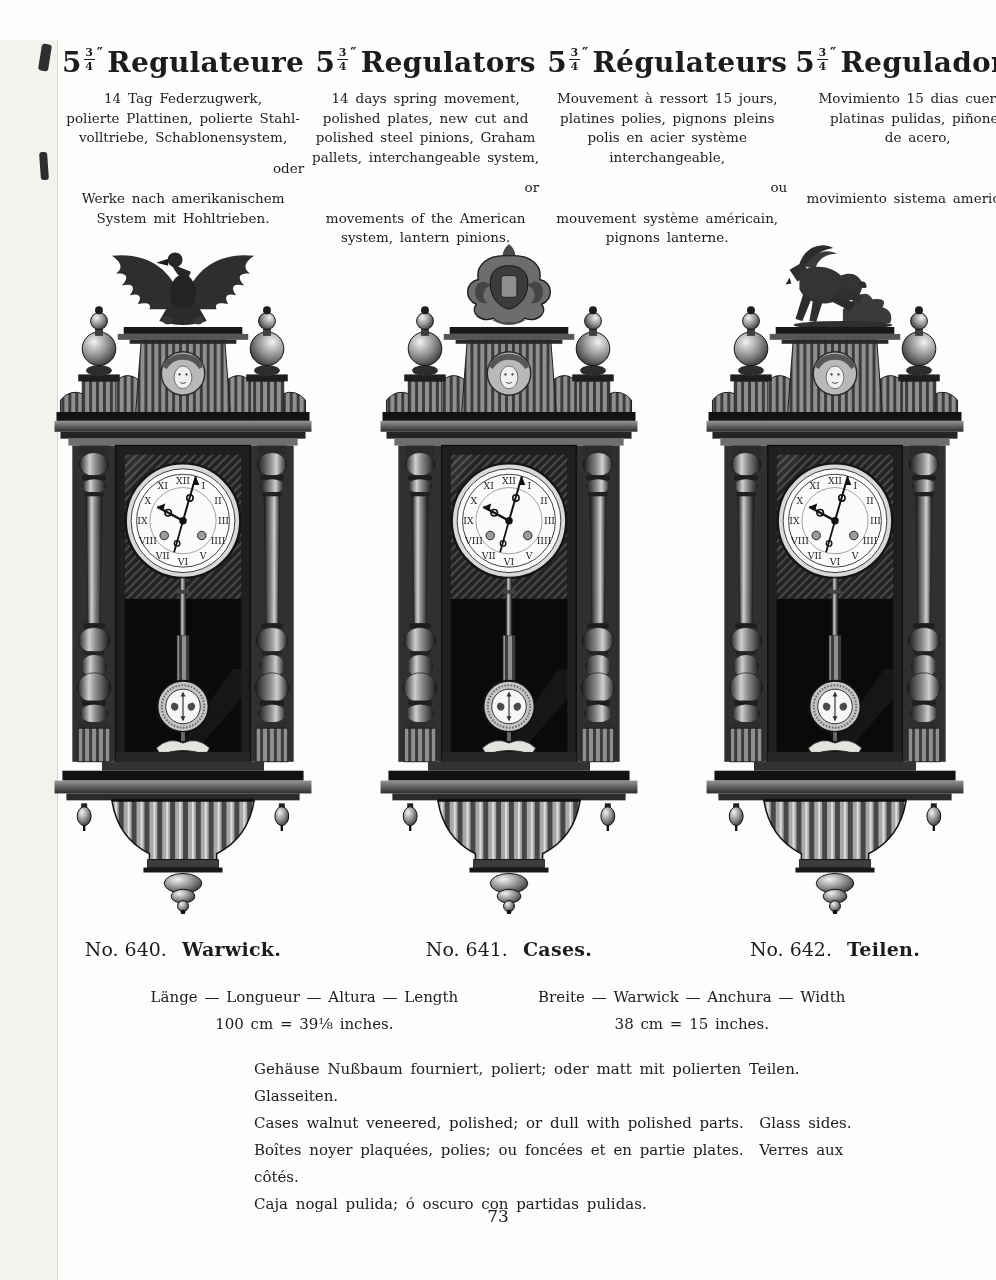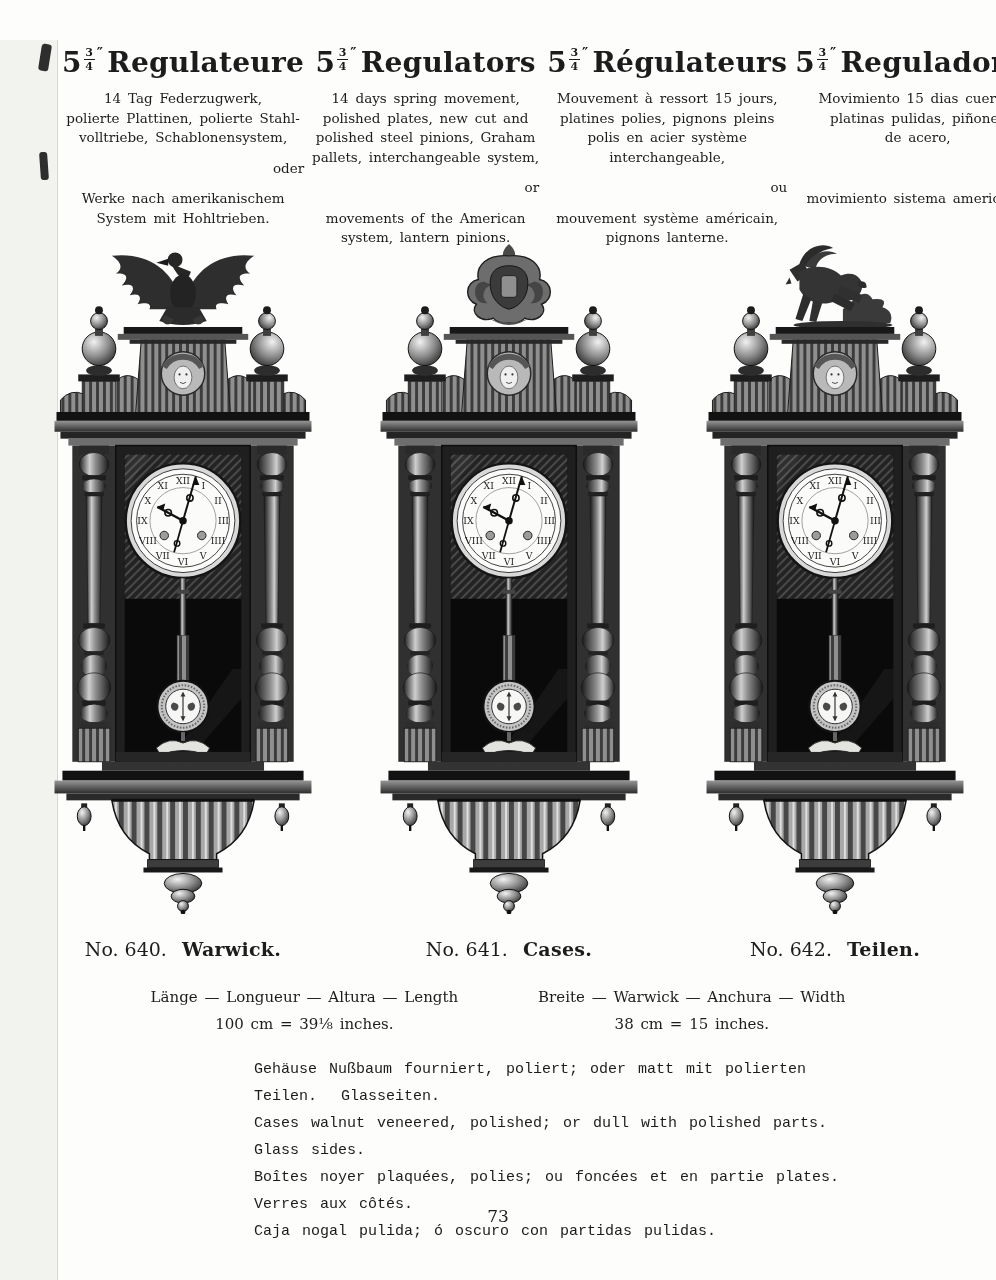--- a/index.html
+++ b/index.html
@@ -36,21 +36,21 @@
   .clock-caption{font-size:19px;margin-top:24px;white-space:nowrap;}
   .clock-caption .cname{margin-left:15px;letter-spacing:.3px;}
   .dial-num{font-family:"DejaVu Serif","Liberation Serif",serif;font-size:9.5px;fill:#1d1d1d;text-anchor:middle;}
 
   
   .dims-row{position:absolute;top:984px;left:0;right:0;display:flex;
     justify-content:center;gap:80px;text-align:center;font-size:15px;line-height:1.8;word-spacing:2px;}
 
   
   .descs{position:absolute;top:1056px;left:254px;right:120px;
-    font-size:15px;line-height:27px;word-spacing:3px;font-family:Liberation Mono, monospace;}
+    font-size:15px;line-height:27px;word-spacing:3px;}
   .desc-line{white-space:pre-wrap;}
 
   
   .footer{position:absolute;top:1206px;left:0;right:0;text-align:center;font-size:17px;}
 </style>
 </head>
 <body>
 
 <div class="page">
 

